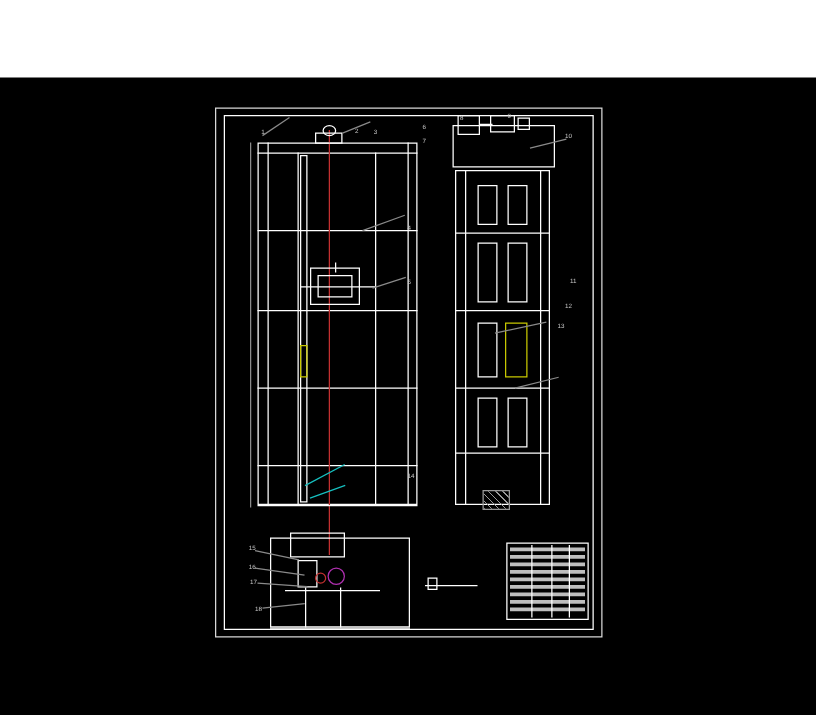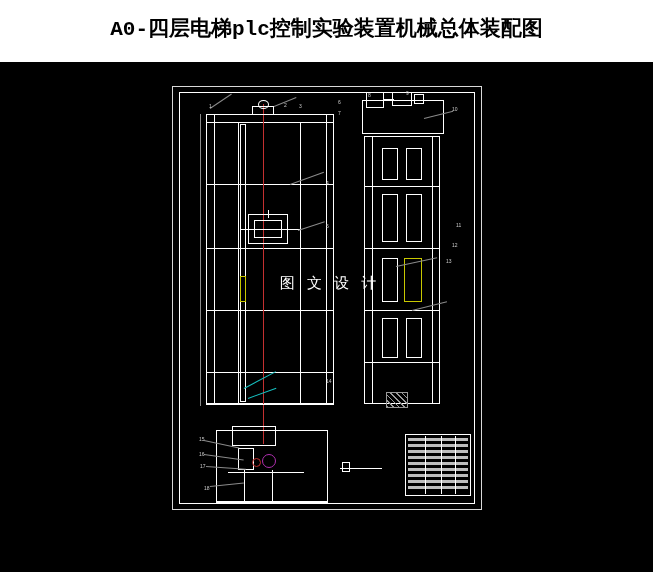--- a/index.html
+++ b/index.html
@@ -74,21 +74,20 @@
   .tblock .frm{position:absolute;left:0;top:0;width:66px;height:62px;border:1px solid #ffffff;box-sizing:border-box;}
 
   .hatch{position:absolute;left:386px;top:330px;width:22px;height:16px;border:1px solid #9a9a9a;
          background:repeating-linear-gradient(45deg,#9a9a9a 0 1px,transparent 1px 4px);box-sizing:border-box;}
 </style>
 </head>
 <body>
 
 <div class="page">
 
-  <div class="title">A0-四层电梯plc控制实验装置机械总体装配图</div>
 
   <div class="cad">
 
     <div class="sheet"></div>
     <div class="sheet-inner"></div>
 
     <div class="rect" style="left:206px;top:52px;width:128px;height:290px;"></div>
     <div class="l lv" style="left:214px;top:52px;height:290px;"></div>
     <div class="l lv" style="left:326px;top:52px;height:290px;"></div>
 
@@ -198,16 +197,15 @@
     <div class="num" style="left:452px;top:44px;">10</div>
     <div class="num" style="left:456px;top:160px;">11</div>
     <div class="num" style="left:452px;top:180px;">12</div>
     <div class="num" style="left:446px;top:196px;">13</div>
     <div class="num" style="left:326px;top:316px;">14</div>
     <div class="num" style="left:199px;top:374px;">15</div>
     <div class="num" style="left:199px;top:389px;">16</div>
     <div class="num" style="left:200px;top:401px;">17</div>
     <div class="num" style="left:204px;top:423px;">18</div>
 
-    <div class="wm">图 文 设 计</div>
 
   </div>
 </div>
 
 </body></html>

